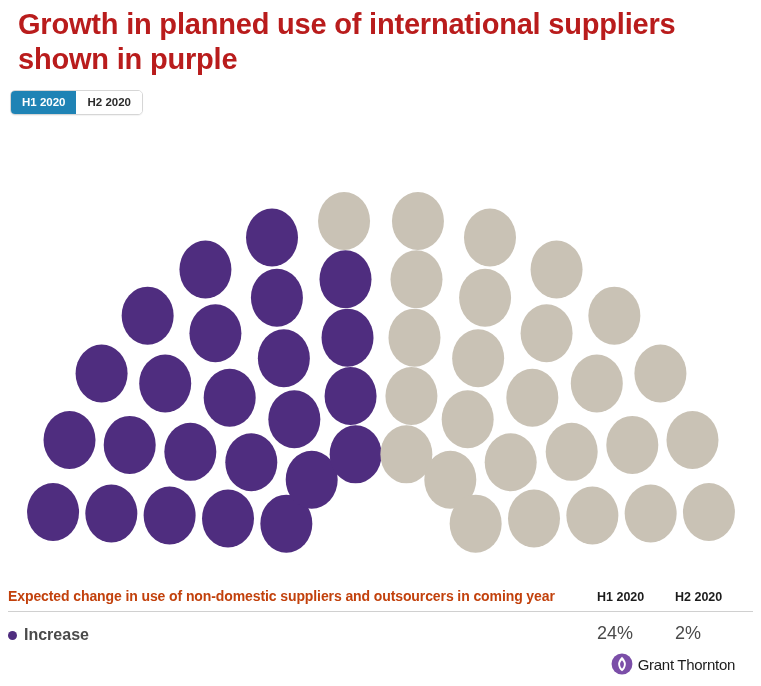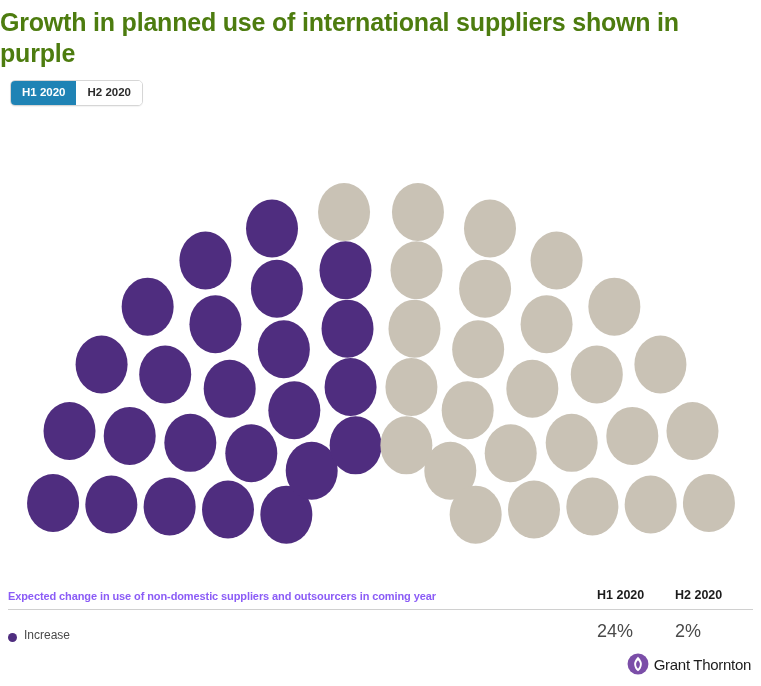--- a/index.html
+++ b/index.html
@@ -11,26 +11,26 @@
     width: 761px;
     height: 686px;
     font-family: "Liberation Sans", sans-serif;
     color: #333333;
     overflow: hidden;
     position: relative;
   }
 
   
   .title {
-    color: #4d7c0f;
-    font-size: 25px;
+    color: #b91c1c;
+    font-size: 29px;
     font-weight: bold;
     line-height: 1.22;
     letter-spacing: -0.2px;
-    padding: 7px 10px 0 0;
+    padding: 7px 10px 0 18px;
     max-width: 745px;
   }
 
   
   .tabs {
     display: inline-flex;
     margin: 12px 0 0 10px;
     border: 1px solid #d6d6d6;
     border-radius: 5px;
     overflow: hidden;
@@ -76,38 +76,38 @@
   }
   .thead {
     border-bottom: 1px solid #d0d0d0;
     padding-bottom: 7px;
   }
   .tbody-row {
     padding-top: 11px;
   }
   .col-label {
     flex: 1 1 auto;
-    font-size: 11px;
-    font-weight: bold;
-    color: #8b5cf6;
+    font-size: 14px;
+    font-weight: bold;
+    color: #c2410c;
     letter-spacing: -0.1px;
   }
   .col-num {
     flex: 0 0 78px;
     font-size: 12.5px;
     font-weight: bold;
     color: #1c1c1c;
     text-align: left;
   }
   .legend-cell {
     flex: 1 1 auto;
     display: flex;
-    align-items: flex-end;
-    font-size: 12px;
-    font-weight: normal;
+    align-items: center;
+    font-size: 16px;
+    font-weight: bold;
     color: #4a4a4a;
   }
   .legend-dot {
     width: 9px;
     height: 9px;
     border-radius: 50%;
     background: #4F2D7F;
     margin-right: 7px;
     flex: 0 0 auto;
   }
@@ -115,21 +115,21 @@
     flex: 0 0 78px;
     font-size: 18px;
     font-weight: normal;
     color: #4a4a4a;
     text-align: left;
   }
 
   
   .brand {
     position: absolute;
-    right: 10px;
+    right: 26px;
     top: 653px;
     display: flex;
     align-items: center;
   }
   .brand-text {
     font-size: 15px;
     color: #1c1c1c;
     letter-spacing: -0.3px;
     margin-left: 5px;
     font-family: "Liberation Sans", sans-serif;

